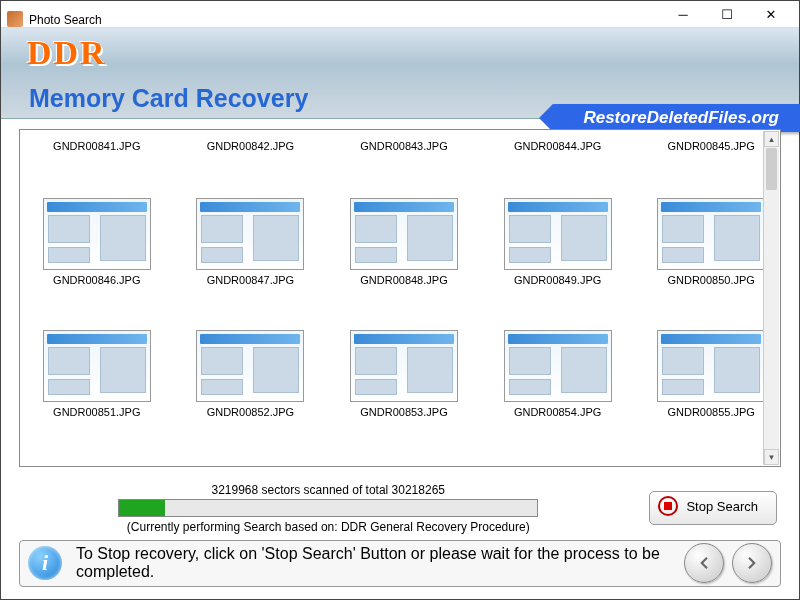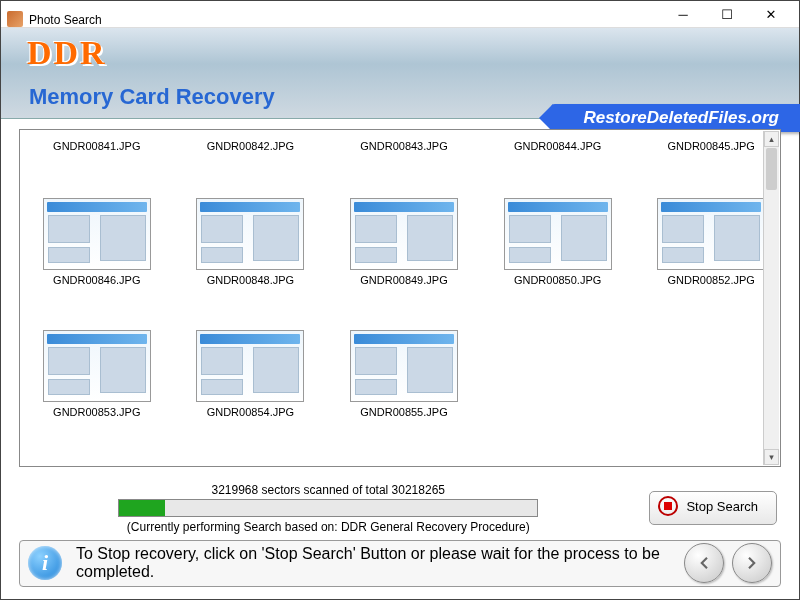--- a/index.html
+++ b/index.html
@@ -4,21 +4,21 @@
   <style>
     * { box-sizing: border-box; margin: 0; padding: 0; font-family: "Segoe UI", Tahoma, sans-serif; }
     body { width: 800px; height: 600px; background: #fff; overflow: hidden; }
     .window { width: 800px; height: 600px; border: 1px solid #444; display: flex; flex-direction: column; background: #fff; }
     .titlebar { height: 28px; background: #fff; display: flex; align-items: flex-end; padding: 0 6px; border-bottom: 1px solid #ddd; }
     .titlebar .app-icon { width: 16px; height: 16px; background: linear-gradient(135deg,#c96b2e,#e8a268); border-radius: 2px; margin-right: 6px; }
     .titlebar .title { font-size: 12px; flex: 1; }
     .titlebar .win-btn { width: 44px; height: 26px; display:flex; align-items:center; justify-content:center; font-size:13px; cursor:pointer; }
     .header { position: relative; height: 108px; background: linear-gradient(180deg,#dbe5ee 0%,#aec5d4 40%,#cfd9e1 100%); border-bottom: 1px solid #8aa; }
     .header .logo { position:absolute; top:6px; left:26px; font-family: Georgia, serif; font-size: 34px; font-weight: bold; color:#ff6a00; letter-spacing:2px; text-shadow: 2px 2px 0 #fff, -1px -1px 0 #fff; }
-    .header .subtitle { position:absolute; top:56px; left:28px; font-size:22px; font-weight:bold; color:#2767d3; }
+    .header .subtitle { position:absolute; top:56px; left:28px; font-size:25px; font-weight:bold; color:#2767d3; }
     .ribbon { position:absolute; right:-2px; bottom:-14px; background:#2d66e6; color:#fff; font-weight:bold; font-size:17px; font-style:italic; padding:4px 22px 4px 32px; border-radius: 4px 0 0 4px; box-shadow: 0 2px 3px rgba(0,0,0,.3); }
     .ribbon:before { content:""; position:absolute; left:-12px; top:0; border:14px solid transparent; border-right-color:#2d66e6; border-left:none; height:0; }
     .content { flex:1; padding: 10px 18px 6px 18px; display:flex; flex-direction:column; }
     .grid-panel { border:1px solid #888; background:#fff; height: 338px; position:relative; overflow:hidden; }
     .grid-inner { padding: 6px 14px 6px 22px; display:grid; grid-template-columns: repeat(5, 1fr); column-gap: 22px; row-gap: 4px; gap: 44px; }
     .grid-item { display:flex; flex-direction:column; align-items:center; }
     .grid-item .thumb { width: 108px; height: 72px; border:1px solid #999; background: linear-gradient(180deg,#eef6fc,#fff); position:relative; overflow:hidden; }
     .grid-item .thumb .bar { position:absolute; top:3px; left:3px; right:3px; height:10px; background: linear-gradient(90deg,#3a8bd8,#6fb5ed); border-radius:1px; }
     .grid-item .thumb .blk { position:absolute; background:#cbd8e6; border:1px solid #a9bed1; }
     .grid-item .fname { font-size:11px; margin-top:4px; text-align:center; white-space:nowrap; }
@@ -93,39 +93,57 @@
             </div>
             <div class="fname">GNDR00846.JPG</div>
           </div>
           <div class="grid-item">
             <div class="thumb">
               <div class="bar"></div>
               <div class="blk" style="top:16px;left:4px;width:42px;height:28px"></div>
               <div class="blk" style="top:16px;right:4px;width:46px;height:46px"></div>
               <div class="blk" style="top:48px;left:4px;width:42px;height:16px"></div>
             </div>
+            <div class="fname">GNDR00847.JPG</div>
+          </div>
+          <div class="grid-item">
+            <div class="thumb">
+              <div class="bar"></div>
+              <div class="blk" style="top:16px;left:4px;width:42px;height:28px"></div>
+              <div class="blk" style="top:16px;right:4px;width:46px;height:46px"></div>
+              <div class="blk" style="top:48px;left:4px;width:42px;height:16px"></div>
+            </div>
             <div class="fname">GNDR00848.JPG</div>
           </div>
           <div class="grid-item">
             <div class="thumb">
               <div class="bar"></div>
               <div class="blk" style="top:16px;left:4px;width:42px;height:28px"></div>
               <div class="blk" style="top:16px;right:4px;width:46px;height:46px"></div>
               <div class="blk" style="top:48px;left:4px;width:42px;height:16px"></div>
             </div>
             <div class="fname">GNDR00849.JPG</div>
           </div>
           <div class="grid-item">
             <div class="thumb">
               <div class="bar"></div>
               <div class="blk" style="top:16px;left:4px;width:42px;height:28px"></div>
               <div class="blk" style="top:16px;right:4px;width:46px;height:46px"></div>
               <div class="blk" style="top:48px;left:4px;width:42px;height:16px"></div>
             </div>
             <div class="fname">GNDR00850.JPG</div>
+          </div>
+          <div class="grid-item">
+            <div class="thumb">
+              <div class="bar"></div>
+              <div class="blk" style="top:16px;left:4px;width:42px;height:28px"></div>
+              <div class="blk" style="top:16px;right:4px;width:46px;height:46px"></div>
+              <div class="blk" style="top:48px;left:4px;width:42px;height:16px"></div>
+            </div>
+            <div class="fname">GNDR00851.JPG</div>
           </div>
           <div class="grid-item">
             <div class="thumb">
               <div class="bar"></div>
               <div class="blk" style="top:16px;left:4px;width:42px;height:28px"></div>
               <div class="blk" style="top:16px;right:4px;width:46px;height:46px"></div>
               <div class="blk" style="top:48px;left:4px;width:42px;height:16px"></div>
             </div>
             <div class="fname">GNDR00852.JPG</div>
           </div>

